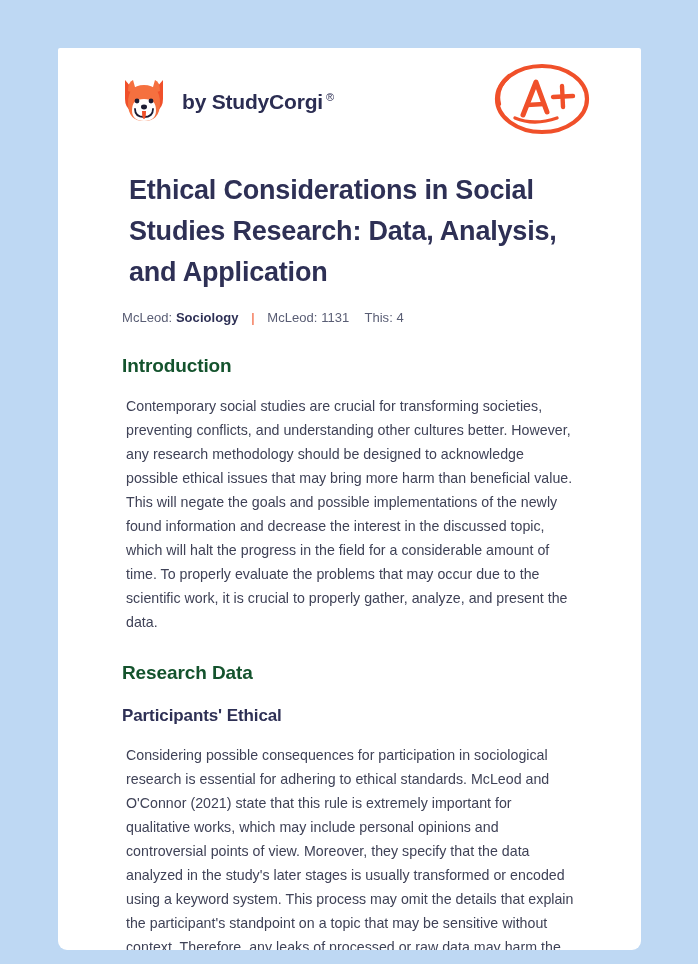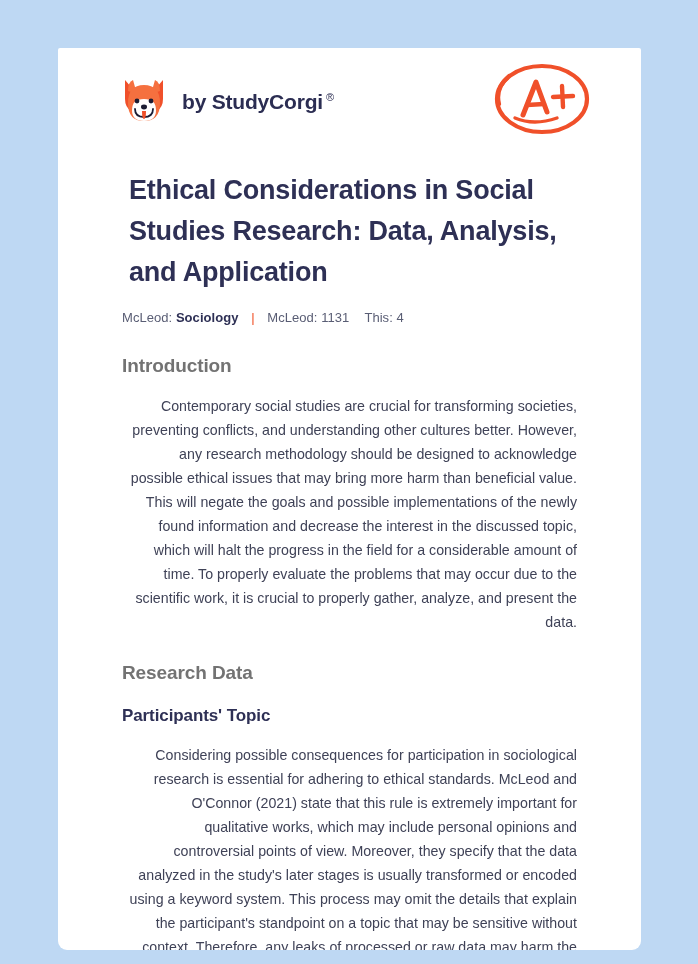--- a/index.html
+++ b/index.html
@@ -107,38 +107,37 @@
   }
   .doc-meta .meta-gap {
     display: inline-block;
     width: 8px;
   }
 
   
   h2.section-h {
     font-size: 19px;
     font-weight: bold;
-    color: #737373;
+    color: #14532d;
     margin: 30px 0 0 0;
     letter-spacing: -0.1px;
   }
   h3.section-h3 {
     font-size: 17px;
     font-weight: bold;
     color: #2e3055;
     margin: 22px 0 0 0;
     letter-spacing: -0.1px;
   }
   p.body-p {
     font-size: 14.2px;
     line-height: 24px;
     color: #3f4257;
     margin: 17px 0 0 4px;
     letter-spacing: 0.02px;
-    text-align: right;
   }
   h2.section-h.tight { margin-top: 28px; }
 </style>
 </head>
 <body>
 
 <div class="page-sheet">
   <div class="page-inner">
 
     <div class="doc-header">
@@ -182,17 +181,17 @@
       <span class="meta-gap"></span>
       <span>This:</span>
       <span>4</span>
     </div>
 
     <h2 class="section-h">Introduction</h2>
     <p class="body-p">Contemporary social studies are crucial for transforming societies, preventing conflicts, and understanding other cultures better. However, any research methodology should be designed to acknowledge possible ethical issues that may bring more harm than beneficial value. This will negate the goals and possible implementations of the newly found information and decrease the interest in the discussed topic, which will halt the progress in the field for a considerable amount of time. To properly evaluate the problems that may occur due to the scientific work, it is crucial to properly gather, analyze, and present the data.</p>
 
     <h2 class="section-h tight">Research Data</h2>
 
-    <h3 class="section-h3">Participants' Topic</h3>
+    <h3 class="section-h3">Participants' Ethical</h3>
     <p class="body-p">Considering possible consequences for participation in sociological research is essential for adhering to ethical standards. McLeod and O'Connor (2021) state that this rule is extremely important for qualitative works, which may include personal opinions and controversial points of view. Moreover, they specify that the data analyzed in the study's later stages is usually transformed or encoded using a keyword system. This process may omit the details that explain the participant's standpoint on a topic that may be sensitive without context. Therefore, any leaks of processed or raw data may harm the participants and their status in society.</p>
 
   </div>
 </div>
 
 </body></html>

